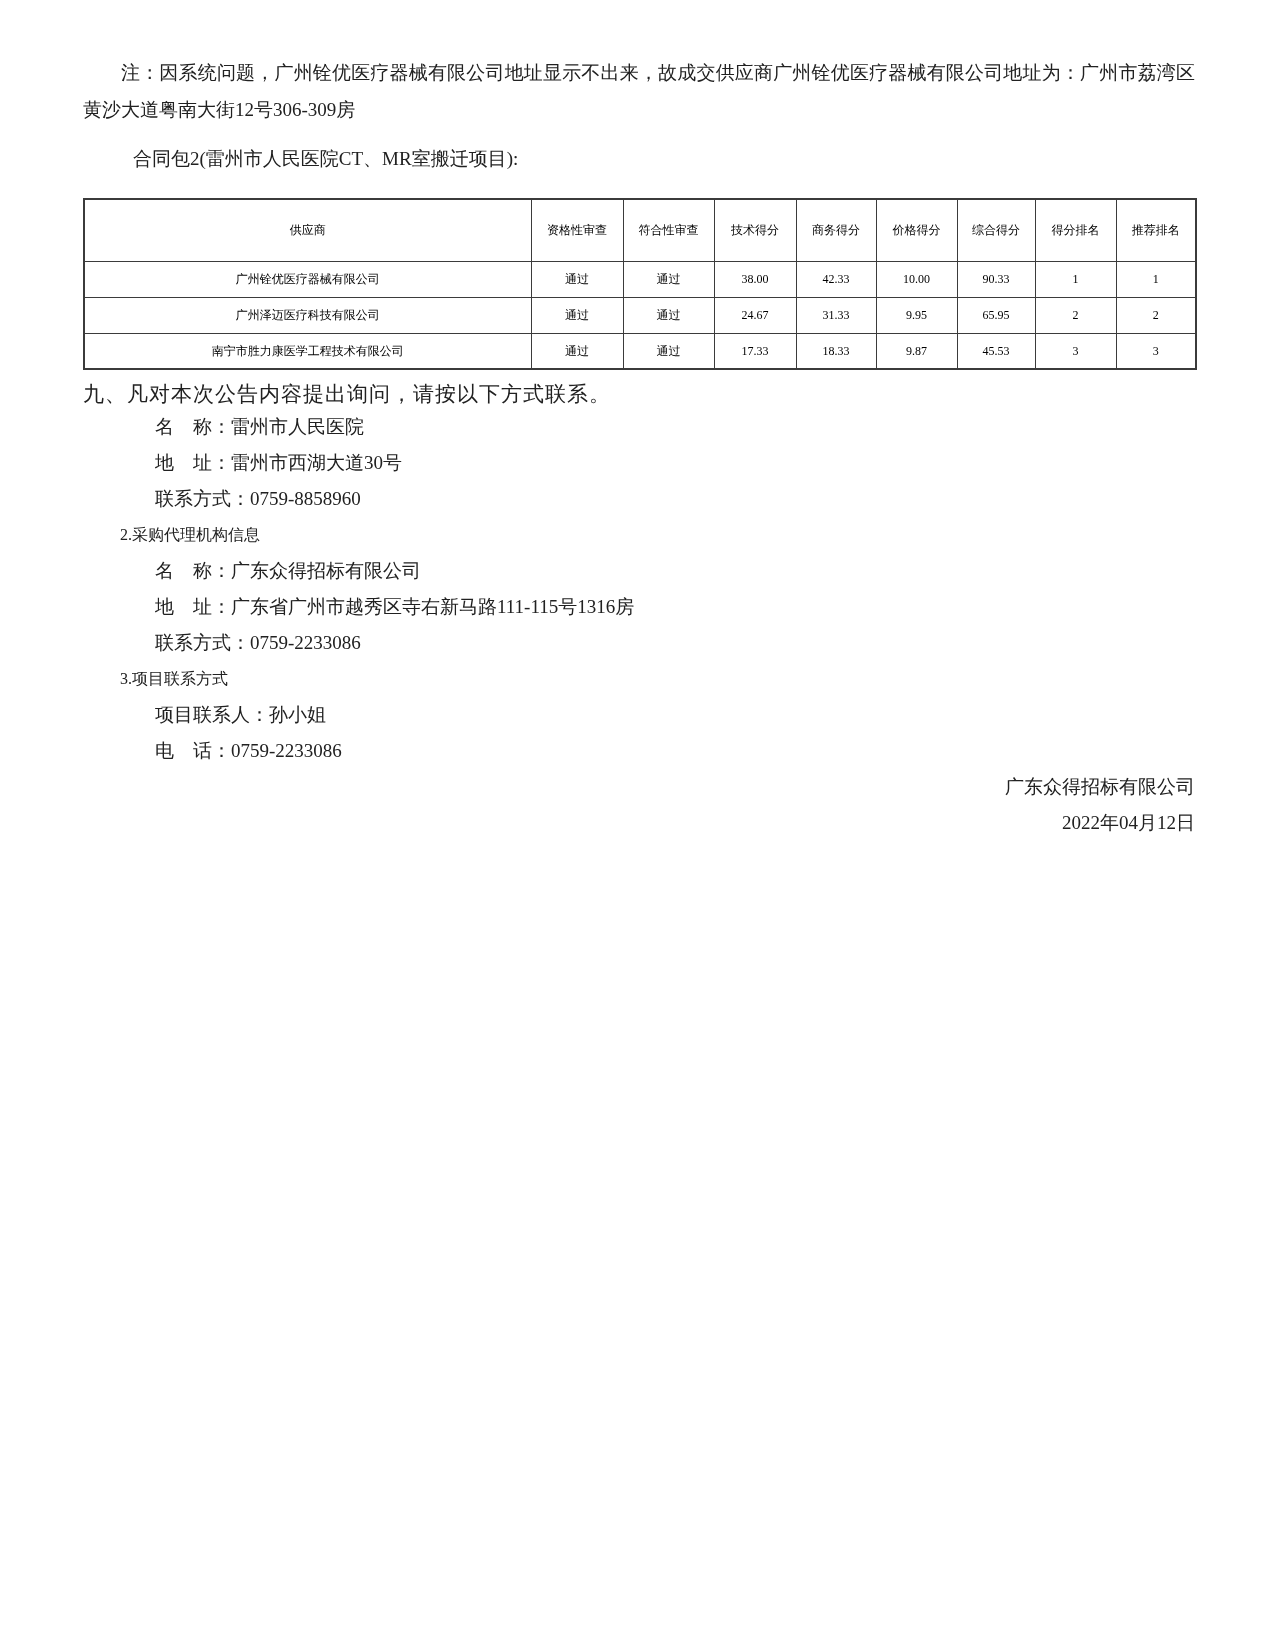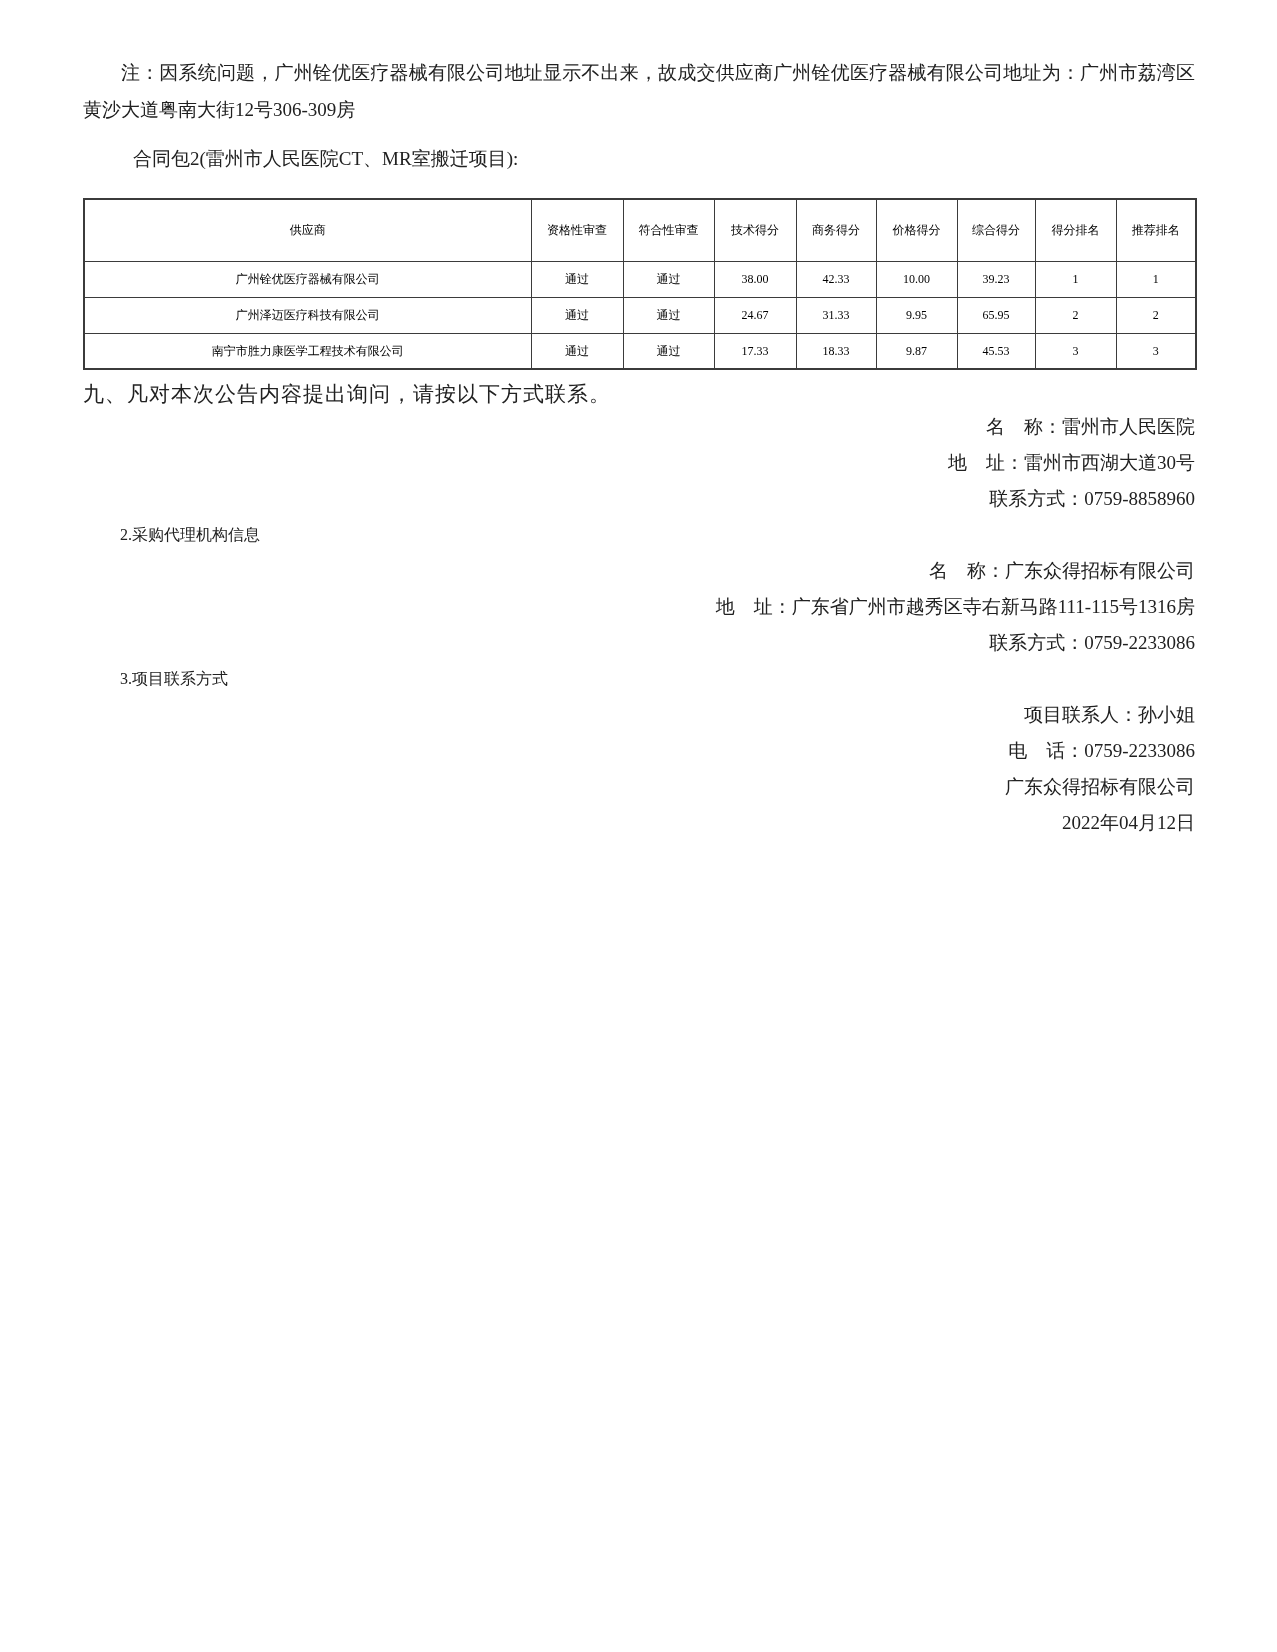--- a/index.html
+++ b/index.html
@@ -72,24 +72,23 @@
     line-height: 30px;
     font-weight: normal;
     letter-spacing: 1px;
   }
   .group-title {
     margin: 0 0 0 37px;
     font-size: 16px;
     line-height: 36px;
   }
   .detail-line {
-    margin: 0 0 0 110px;
+    margin: 0 0 0 72px;
     font-size: 19px;
     line-height: 36px;
-    text-align: right;
   }
   .signature-block {
     text-align: right;
   }
   .signature-line {
     font-size: 19px;
     line-height: 36px;
     margin: 0;
   }
 </style>
@@ -129,21 +128,21 @@
         </tr>
       </thead>
       <tbody>
         <tr>
           <td>广州铨优医疗器械有限公司</td>
           <td>通过</td>
           <td>通过</td>
           <td>38.00</td>
           <td>42.33</td>
           <td>10.00</td>
-          <td>39.23</td>
+          <td>90.33</td>
           <td>1</td>
           <td>1</td>
         </tr>
         <tr>
           <td>广州泽迈医疗科技有限公司</td>
           <td>通过</td>
           <td>通过</td>
           <td>24.67</td>
           <td>31.33</td>
           <td>9.95</td>

